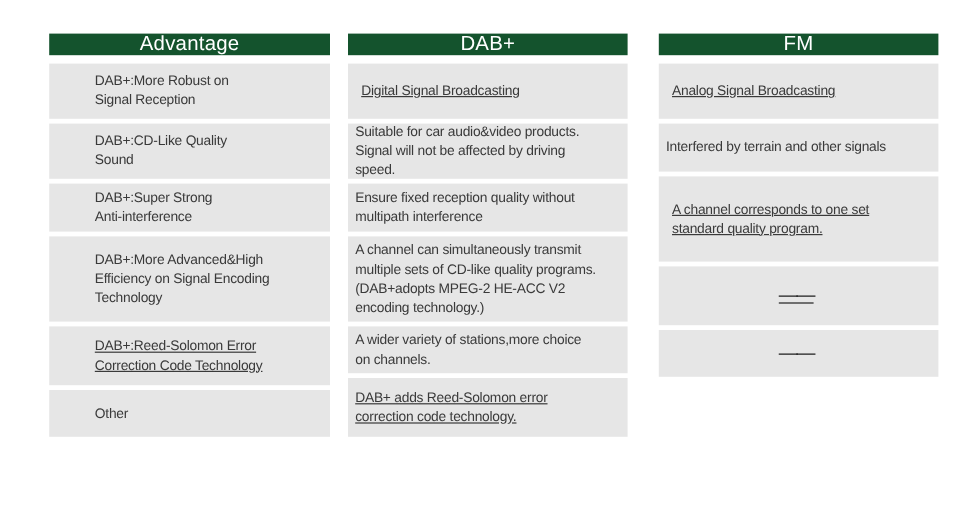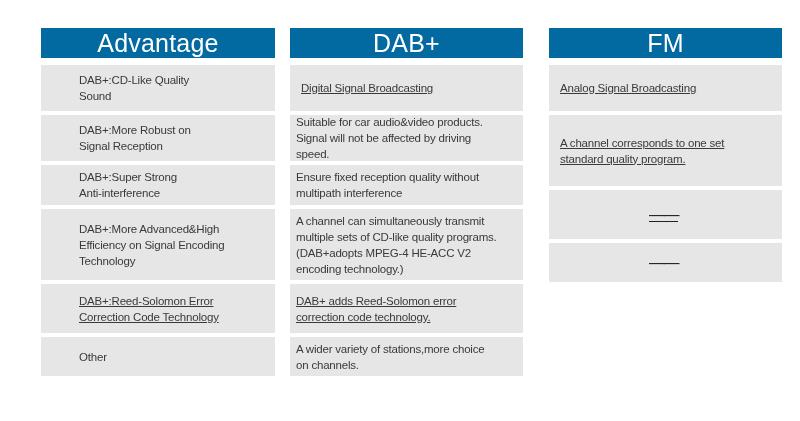--- a/index.html
+++ b/index.html
@@ -20,24 +20,24 @@
     align-items: flex-start;
   }
   .col {
     display: flex;
     flex-direction: column;
   }
   .col-advantage { width: 234px; }
   .col-dab { width: 233px; margin-left: 15px; }
   .col-fm  { width: 233px; margin-left: 26px; }
   .hdr {
-    height: 30px;
-    background: #0369a1;
+    height: 18px;
+    background: #14532d;
     color: #ffffff;
-    font-size: 25px;
+    font-size: 17px;
     display: flex;
     align-items: center;
     justify-content: center;
     margin-bottom: 7px;
     letter-spacing: 0.2px;
   }
   .cell {
     background: #e6e6e6;
     color: #3a3a3a;
     font-size: 11.5px;
@@ -67,54 +67,55 @@
     padding-left: 0 !important;
   }
 </style>
 </head>
 <body>
 
 <div class="canvas">
 
   <div class="col col-advantage">
     <div class="hdr">Advantage</div>
+    <div class="cell r1">DAB+:More Robust on
+Signal Reception</div>
     <div class="cell r0">DAB+:CD-Like Quality
 Sound</div>
-    <div class="cell r1">DAB+:More Robust on
-Signal Reception</div>
     <div class="cell r2">DAB+:Super Strong
 Anti-interference</div>
     <div class="cell r3">DAB+:More Advanced&amp;High
 Efficiency on Signal Encoding
 Technology</div>
     <div class="cell r4">DAB+:Reed-Solomon Error
 Correction Code Technology</div>
     <div class="cell r5">Other</div>
   </div>
 
   <div class="col col-dab">
     <div class="hdr">DAB+</div>
     <div class="cell r0 inset">Digital Signal Broadcasting</div>
     <div class="cell r1">Suitable for car audio&amp;video products.
 Signal will not be affected by driving
 speed.</div>
     <div class="cell r2">Ensure fixed reception quality without
 multipath interference</div>
     <div class="cell r3">A channel can simultaneously transmit
 multiple sets of CD-like quality programs.
-(DAB+adopts MPEG-4 HE-ACC V2
+(DAB+adopts MPEG-2 HE-ACC V2
 encoding technology.)</div>
+    <div class="cell r5">A wider variety of stations,more choice
+on channels.</div>
     <div class="cell r4">DAB+ adds Reed-Solomon error
 correction code technology.</div>
-    <div class="cell r5">A wider variety of stations,more choice
-on channels.</div>
   </div>
 
   <div class="col col-fm">
     <div class="hdr">FM</div>
     <div class="cell r0 inset">Analog Signal Broadcasting</div>
+    <div class="cell r2">Interfered by terrain and other signals</div>
     <div class="cell r3 inset">A channel corresponds to one set
 standard quality program.</div>
     <div class="cell r4 dash">——</div>
     <div class="cell r5 dash">——</div>
   </div>
 
 </div>
 
 </body></html>

